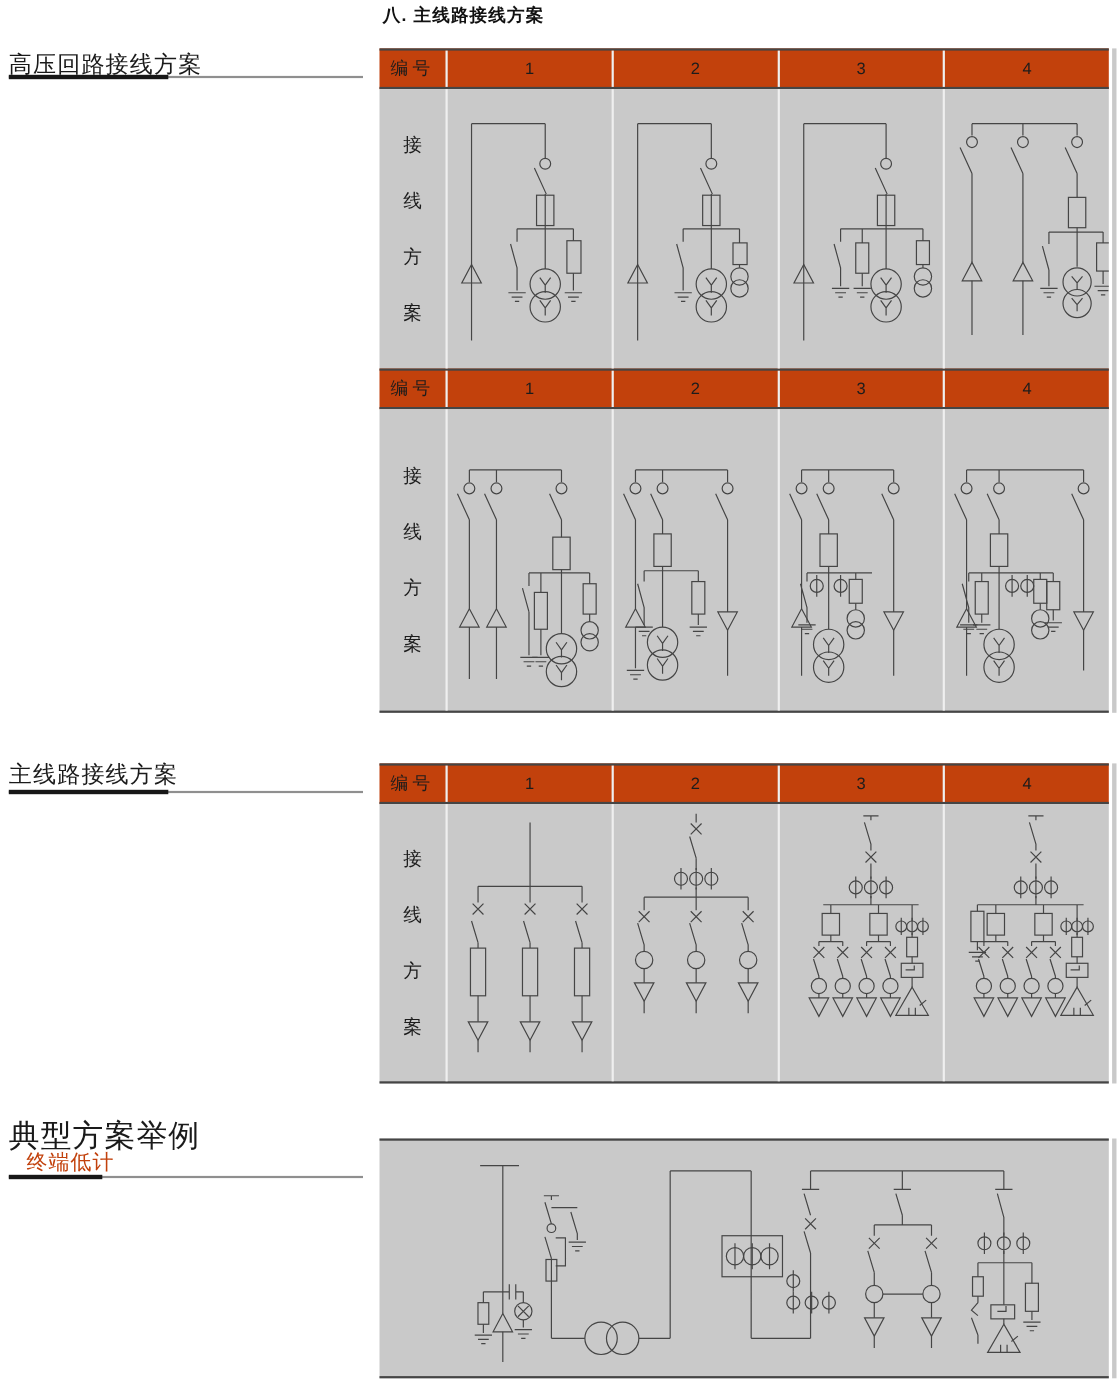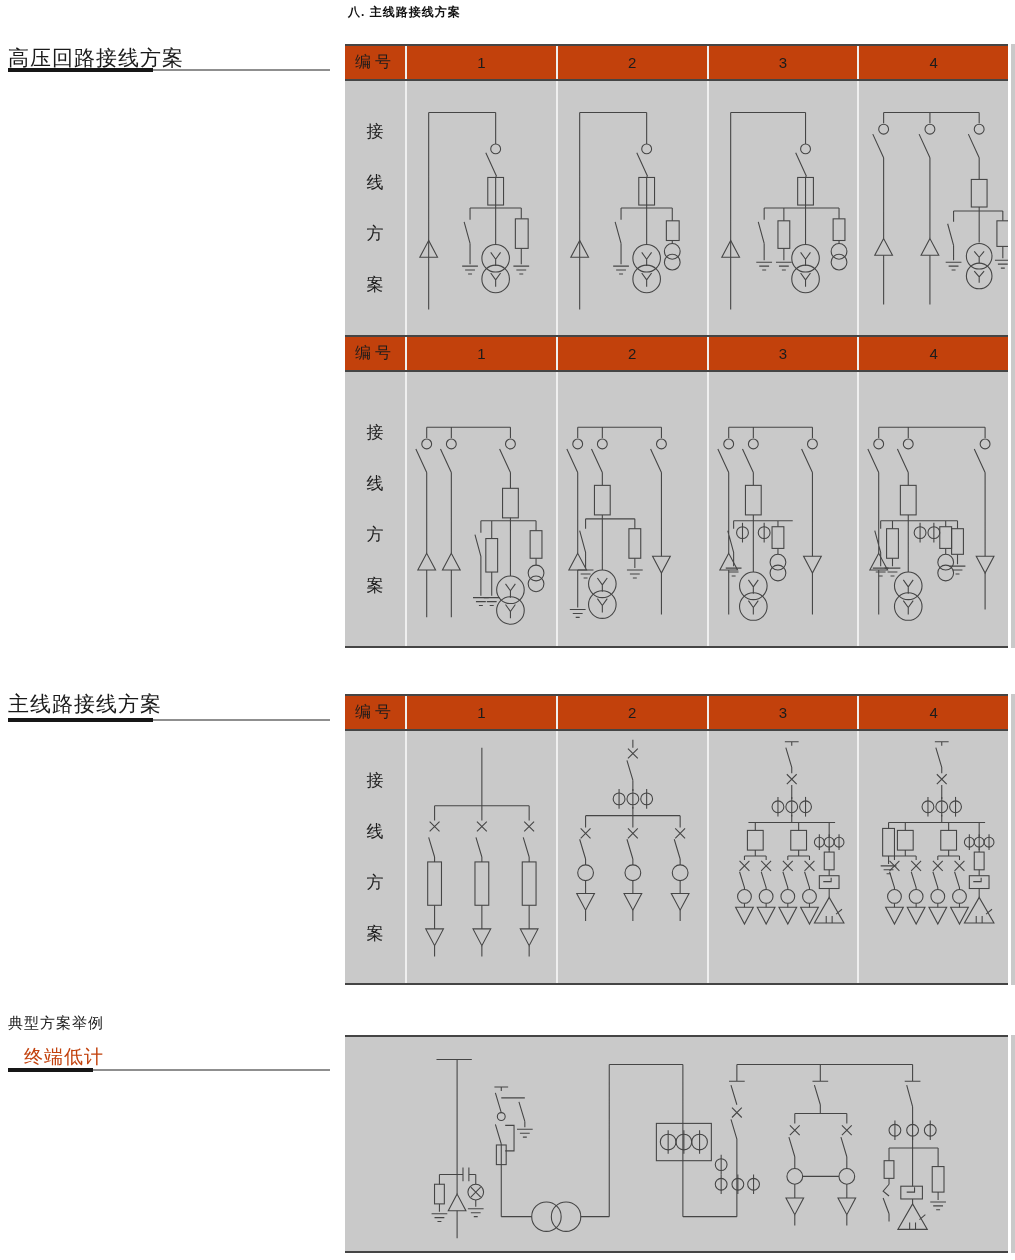--- a/index.html
+++ b/index.html
@@ -4,21 +4,21 @@
 <style>
   html,body{margin:0;padding:0;}
   body{
     position:relative;width:1015px;height:1260px;background:#ffffff;
     font-family:"Liberation Serif","DejaVu Serif",serif;color:#1c1c1c;
     overflow:hidden;
   }
   .page-title{
     position:absolute;left:348px;top:4px;
     font-family:"Liberation Sans","DejaVu Sans",sans-serif;
-    font-weight:bold;font-size:12px;letter-spacing:1px;color:#111;
+    font-weight:bold;font-size:16px;letter-spacing:1px;color:#111;
   }
   .side-heading{position:absolute;left:8px;font-size:21px;color:#1a1a1a;letter-spacing:1px;}
   .side-subheading{position:absolute;left:24px;font-size:19px;color:#c2410c;letter-spacing:1px;}
   .u-wrap{position:absolute;left:8px;width:322px;height:5px;}
   .u-thin{position:absolute;left:0;top:1px;width:322px;height:2px;background:#8f8f8f;}
   .u-thick{position:absolute;left:0;top:0;height:4px;background:#171717;}
 
   .block{position:absolute;left:345px;width:663px;}
   .hrow{
     display:flex;height:37px;background:#c2410c;box-sizing:border-box;
@@ -107,21 +107,21 @@
   <div class="u-thin"></div>
   <div class="u-thick" style="width:145px"></div>
 </div>
 
 <div class="side-heading" style="top:690px">主线路接线方案</div>
 <div class="u-wrap" style="top:718px">
   <div class="u-thin"></div>
   <div class="u-thick" style="width:145px"></div>
 </div>
 
-<div class="side-heading" style="top:1014px;font-size:15px">典型方案举例</div>
+<div class="side-heading" style="top:1014px;font-size:28px">典型方案举例</div>
 <div class="side-subheading" style="top:1044px">终端低计</div>
 <div class="u-wrap" style="top:1068px">
   <div class="u-thin"></div>
   <div class="u-thick" style="width:85px"></div>
 </div>
 
 <div class="block" style="top:44px">
 
   <div class="hrow">
     <div class="cell c0 hcell">

